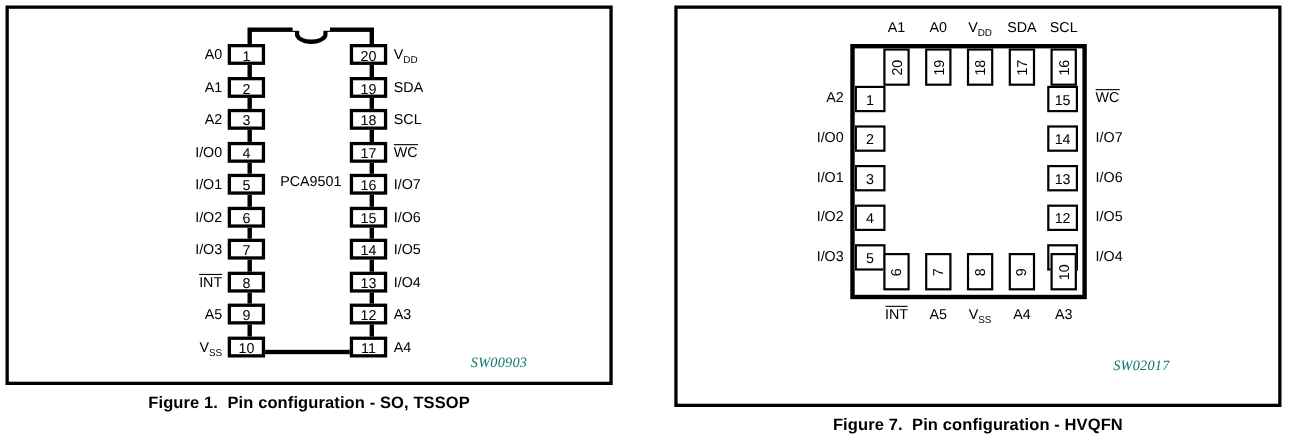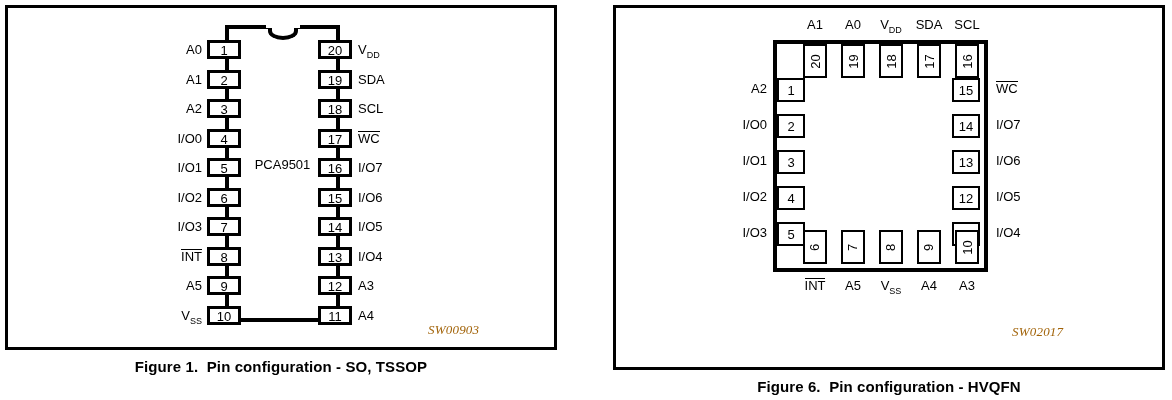--- a/index.html
+++ b/index.html
@@ -31,21 +31,21 @@
     letter-spacing: 0.1px;
   }
   #caption-fig1 { left: 0; top: 358px; width: 562px; text-align: center; }
   #caption-fig2 { left: 613px; top: 378px; width: 552px; text-align: center; }
 
   
   .sw-number {
     position: absolute;
     font-style: italic;
     font-size: 13px;
-    color: #a16207;
+    color: #0f766e;
     font-family: "Liberation Serif", serif;
     letter-spacing: 0.2px;
   }
   #sw-so  { left: 428px; top: 322px; }
   #sw-qfn { left: 1012px; top: 324px; }
 
   
   #so-body {
     position: absolute;
     left: 225px; top: 25px;
@@ -194,21 +194,21 @@
 
   <div id="qfn-body"></div>
 
   <div id="qfn-pins-top"></div>
   <div id="qfn-pins-left"></div>
   <div id="qfn-pins-bottom"></div>
   <div id="qfn-pins-right"></div>
 
 
   <div class="sw-number" id="sw-qfn">SW02017</div>
-  <div class="caption" id="caption-fig2">Figure 6.  Pin configuration - HVQFN</div>
+  <div class="caption" id="caption-fig2">Figure 7.  Pin configuration - HVQFN</div>
 
 <div class="so-pin left" style="top: 40px;">1</div>
     <div class="so-label left" style="top: 40px; left: 120px; width: 82px; text-align: right;">A0</div>
     <div class="so-pin left" style="top: 69.5px;">2</div>
     <div class="so-label left" style="top: 69.5px; left: 120px; width: 82px; text-align: right;">A1</div>
     <div class="so-pin left" style="top: 99px;">3</div>
     <div class="so-label left" style="top: 99px; left: 120px; width: 82px; text-align: right;">A2</div>
     <div class="so-pin left" style="top: 128.5px;">4</div>
     <div class="so-label left" style="top: 128.5px; left: 120px; width: 82px; text-align: right;">I/O0</div>
     <div class="so-pin left" style="top: 158px;">5</div>

